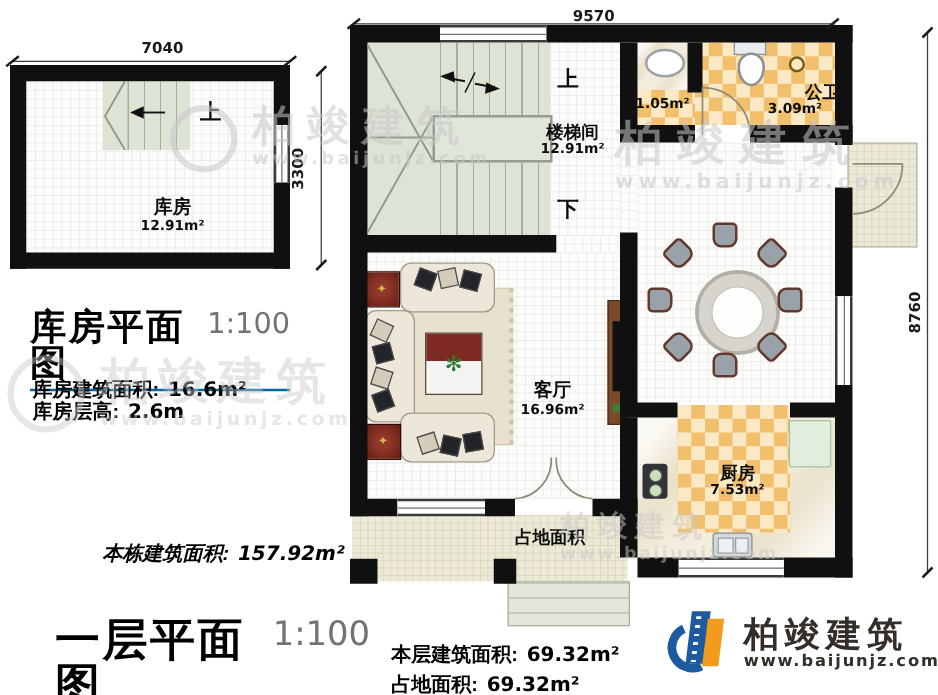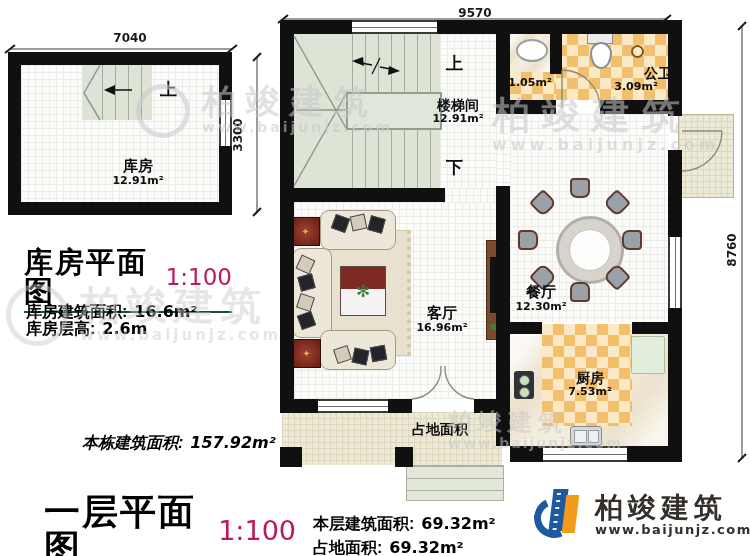--- a/index.html
+++ b/index.html
@@ -18,23 +18,23 @@
   .wall{background:#101010;z-index:10;}
   .win-h{background:#fff linear-gradient(#707070,#707070) center/100% 1px no-repeat;border-top:2px solid #3a3a3a;border-bottom:2px solid #3a3a3a;box-sizing:border-box;z-index:11;}
   .win-v{background:#fff linear-gradient(#707070,#707070) center/1px 100% no-repeat;border-left:2px solid #3a3a3a;border-right:2px solid #3a3a3a;box-sizing:border-box;z-index:11;}
   
   .rlabel{text-align:center;z-index:22;}
   .rname{font-weight:bold;font-size:15px;line-height:1.1;color:#0d0d0d;}
   .rarea{font-weight:bold;font-size:11px;line-height:1.15;color:#0d0d0d;font-family:"DejaVu Sans",sans-serif;}
   .updown{font-weight:bold;font-size:17px;color:#0d0d0d;z-index:22;}
   .dimtxt{font:bold 12px "DejaVu Sans",sans-serif;color:#1a1a1a;text-align:center;z-index:13;}
   
-  .title-row{display:flex;align-items:center;gap:14px;border-bottom:2px solid #14532d;padding-bottom:5px;z-index:8;}
+  .title-row{display:flex;align-items:flex-start;gap:14px;border-bottom:2px solid #0369a1;padding-bottom:5px;z-index:8;}
   .t-big{font-weight:bold;color:#000;letter-spacing:2px;line-height:1;}
-  .t-scale{font-family:"DejaVu Sans",sans-serif;color:#be185d;line-height:1;}
+  .t-scale{font-family:"DejaVu Sans",sans-serif;color:#737373;line-height:1;}
   .stat-row{display:flex;gap:7px;align-items:baseline;font-weight:bold;font-size:16px;color:#000;z-index:8;}
   .stat-val{font-family:"DejaVu Sans",sans-serif;font-weight:bold;}
   
   .wm{z-index:24;color:#c9c9c9;opacity:.55;pointer-events:none;display:flex;align-items:center;gap:12px;}
   .wm-circle{border:5px solid #c9c9c9;border-radius:50%;flex:none;}
   .wm-brand{font-weight:bold;white-space:nowrap;line-height:1;}
   .wm-url{font-weight:bold;font-family:"DejaVu Sans",sans-serif;line-height:1.4;}
   
   .sofa{background:#ece7d9;border:1px solid #a19a89;border-radius:9px;z-index:5;}
   .pillow{position:absolute;width:13px;height:13px;border:1px solid #4a4a4a;z-index:6;}
@@ -239,24 +239,20 @@
     <div class="rname" style="font-size:14px;">楼梯间</div>
     <div class="rarea">12.91m²</div>
   </div>
   <div class="abs rlabel" style="left:506px;top:77px;width:48px;">
     <div class="rarea">1.05m²</div>
   </div>
   <div class="abs rlabel" style="left:600px;top:66px;width:72px;">
     <div class="rname" style="font-size:14px;text-align:right;">公卫</div>
     <div class="rarea">3.09m²</div>
   </div>
-  <div class="abs rlabel" style="left:512px;top:284px;width:58px;">
-    <div class="rname">餐厅</div>
-    <div class="rarea">12.30m²</div>
-  </div>
   <div class="abs rlabel" style="left:406px;top:305px;width:72px;">
     <div class="rname">客厅</div>
     <div class="rarea">16.96m²</div>
   </div>
   <div class="abs rlabel" style="left:554px;top:371px;width:72px;">
     <div class="rname" style="font-size:14px;">厨房</div>
     <div class="rarea">7.53m²</div>
   </div>
   <div class="abs rlabel" style="left:398px;top:422px;width:84px;">
     <div class="rname" style="font-size:14px;">占地面积</div>

